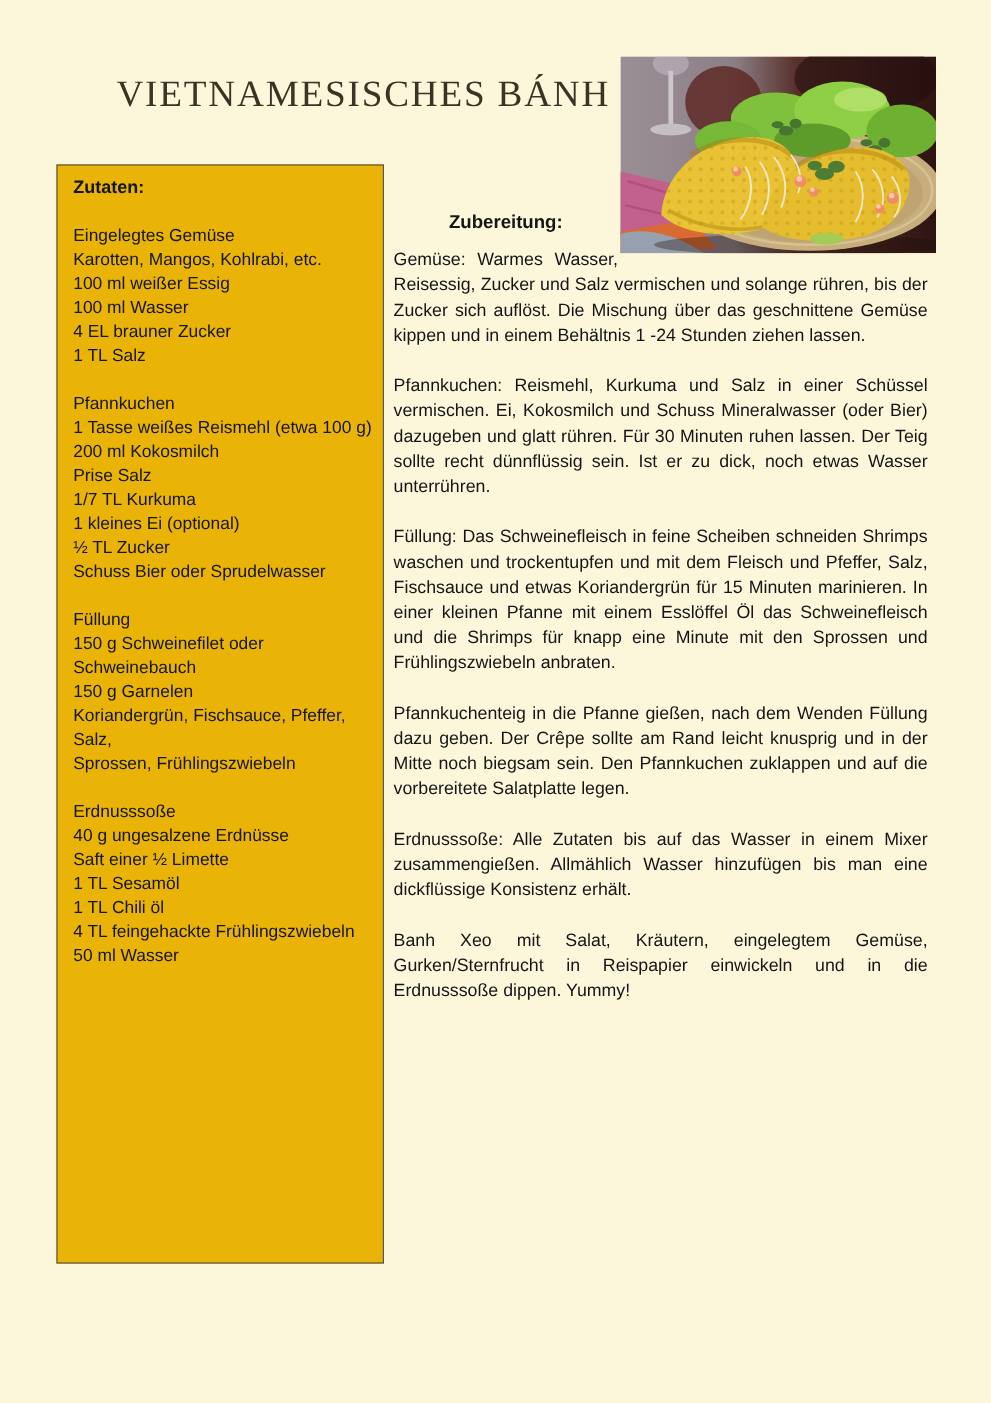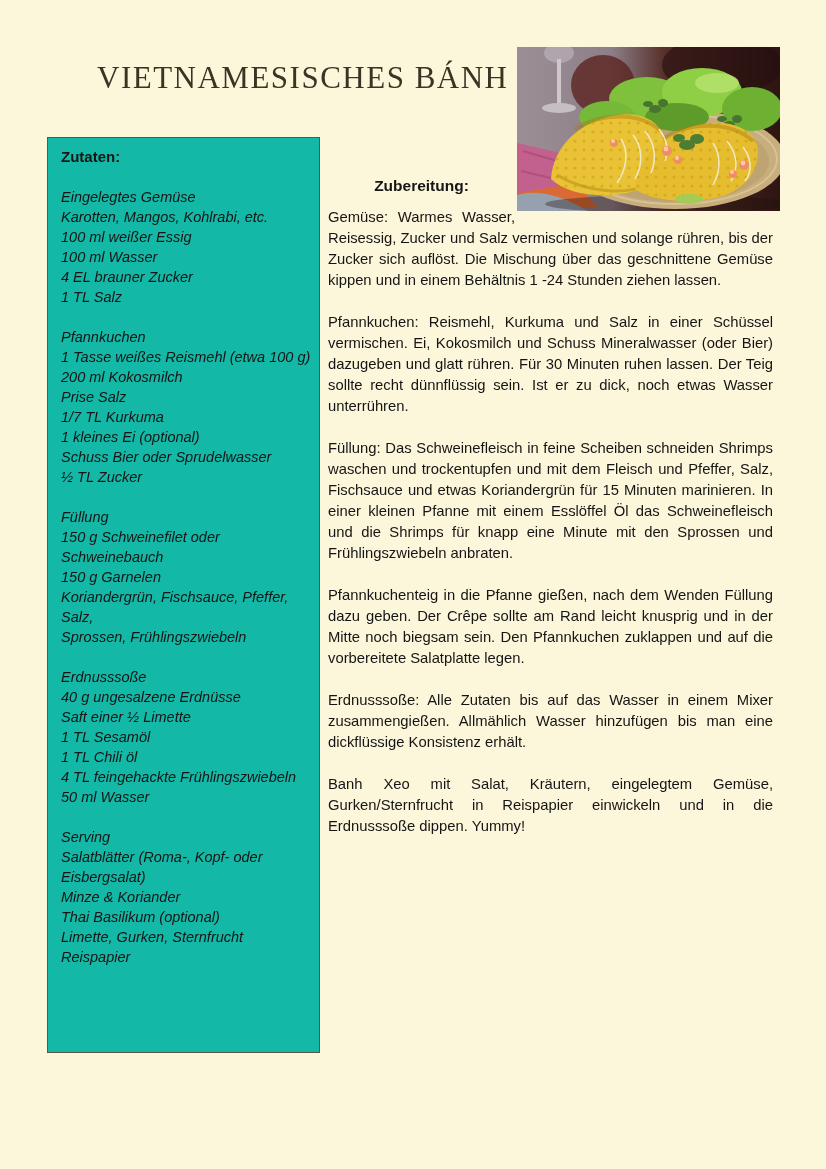--- a/index.html
+++ b/index.html
@@ -9,25 +9,25 @@
   }
   .title{
     position:absolute;left:97px;top:60px;
     font-family:"Liberation Serif",serif;font-weight:400;
     font-size:31px;letter-spacing:1.5px;color:#3a3424;white-space:nowrap;
   }
   .photo{position:absolute;left:517px;top:47px;width:263px;height:164px;}
   .photo svg{display:block;width:100%;height:100%;}
   .ingredients{
     position:absolute;left:47px;top:137px;width:273px;height:916px;
-    background:#14b8a6;border:1.5px solid #5a564a;box-sizing:border-box;
+    background:#eab308;border:1.5px solid #5a564a;box-sizing:border-box;
     padding:9px 6px 0 13px;font-size:14.5px;line-height:20px;
   }
   .ing-heading{font-weight:bold;font-size:15px;}
-  .ing-section{margin-top:20px;font-style:italic;}
+  .ing-section{margin-top:20px;}
   .ing-line{min-height:20px;}
   .prep{position:absolute;left:328px;top:175px;width:445px;font-size:14.8px;line-height:21px;}
   .prep-heading{font-size:15.5px;font-weight:bold;margin:0 0 10px 0;line-height:22px;text-align:center;}
   .photo-spacer{float:right;width:258px;height:40px;}
   .para{margin:0 0 21px 0;text-align:justify;hyphens:auto;-webkit-hyphens:auto;}
 </style>
 </head>
 <body>
 
 <div class="page">
@@ -140,46 +140,38 @@
           <div class="ing-line">4 EL brauner Zucker</div>
           <div class="ing-line">1 TL Salz</div>
         </div>
         <div class="ing-section">
           <div class="ing-line">Pfannkuchen</div>
           <div class="ing-line">1 Tasse weißes Reismehl (etwa 100 g)</div>
           <div class="ing-line">200 ml Kokosmilch</div>
           <div class="ing-line">Prise Salz</div>
           <div class="ing-line">1/7 TL Kurkuma</div>
           <div class="ing-line">1 kleines Ei (optional)</div>
+          <div class="ing-line">½ TL Zucker</div>
           <div class="ing-line">Schuss Bier oder Sprudelwasser</div>
-          <div class="ing-line">½ TL Zucker</div>
         </div>
         <div class="ing-section">
           <div class="ing-line">Füllung</div>
           <div class="ing-line">150 g Schweinefilet oder Schweinebauch</div>
           <div class="ing-line">150 g Garnelen</div>
           <div class="ing-line">Koriandergrün, Fischsauce, Pfeffer, Salz,</div>
           <div class="ing-line">Sprossen, Frühlingszwiebeln</div>
         </div>
         <div class="ing-section">
           <div class="ing-line">Erdnusssoße</div>
           <div class="ing-line">40 g ungesalzene Erdnüsse</div>
           <div class="ing-line">Saft einer ½ Limette</div>
           <div class="ing-line">1 TL Sesamöl</div>
           <div class="ing-line">1 TL Chili öl</div>
           <div class="ing-line">4 TL feingehackte Frühlingszwiebeln</div>
           <div class="ing-line">50 ml Wasser</div>
-        </div>
-        <div class="ing-section">
-          <div class="ing-line">Serving</div>
-          <div class="ing-line">Salatblätter (Roma-, Kopf- oder Eisbergsalat)</div>
-          <div class="ing-line">Minze &amp; Koriander</div>
-          <div class="ing-line">Thai Basilikum (optional)</div>
-          <div class="ing-line">Limette, Gurken, Sternfrucht</div>
-          <div class="ing-line">Reispapier</div>
         </div>
       </div>
   </div>
 
   <div class="prep">
     <div class="photo-spacer"></div>
     <div class="prep-heading">Zubereitung:</div>
     <div>
         <p class="para" lang="de">Gemüse: Warmes Wasser, Reisessig, Zucker und Salz vermischen und solange rühren, bis der Zucker sich auflöst. Die Mischung über das geschnittene Gemüse kippen und in einem Behältnis 1 -24 Stunden ziehen lassen.</p>
         <p class="para" lang="de">Pfannkuchen: Reismehl, Kurkuma und Salz in einer Schüssel vermischen. Ei, Kokosmilch und Schuss Mineralwasser (oder Bier) dazugeben und glatt rühren. Für 30 Minuten ruhen lassen. Der Teig sollte recht dünnflüssig sein. Ist er zu dick, noch etwas Wasser unterrühren.</p>

